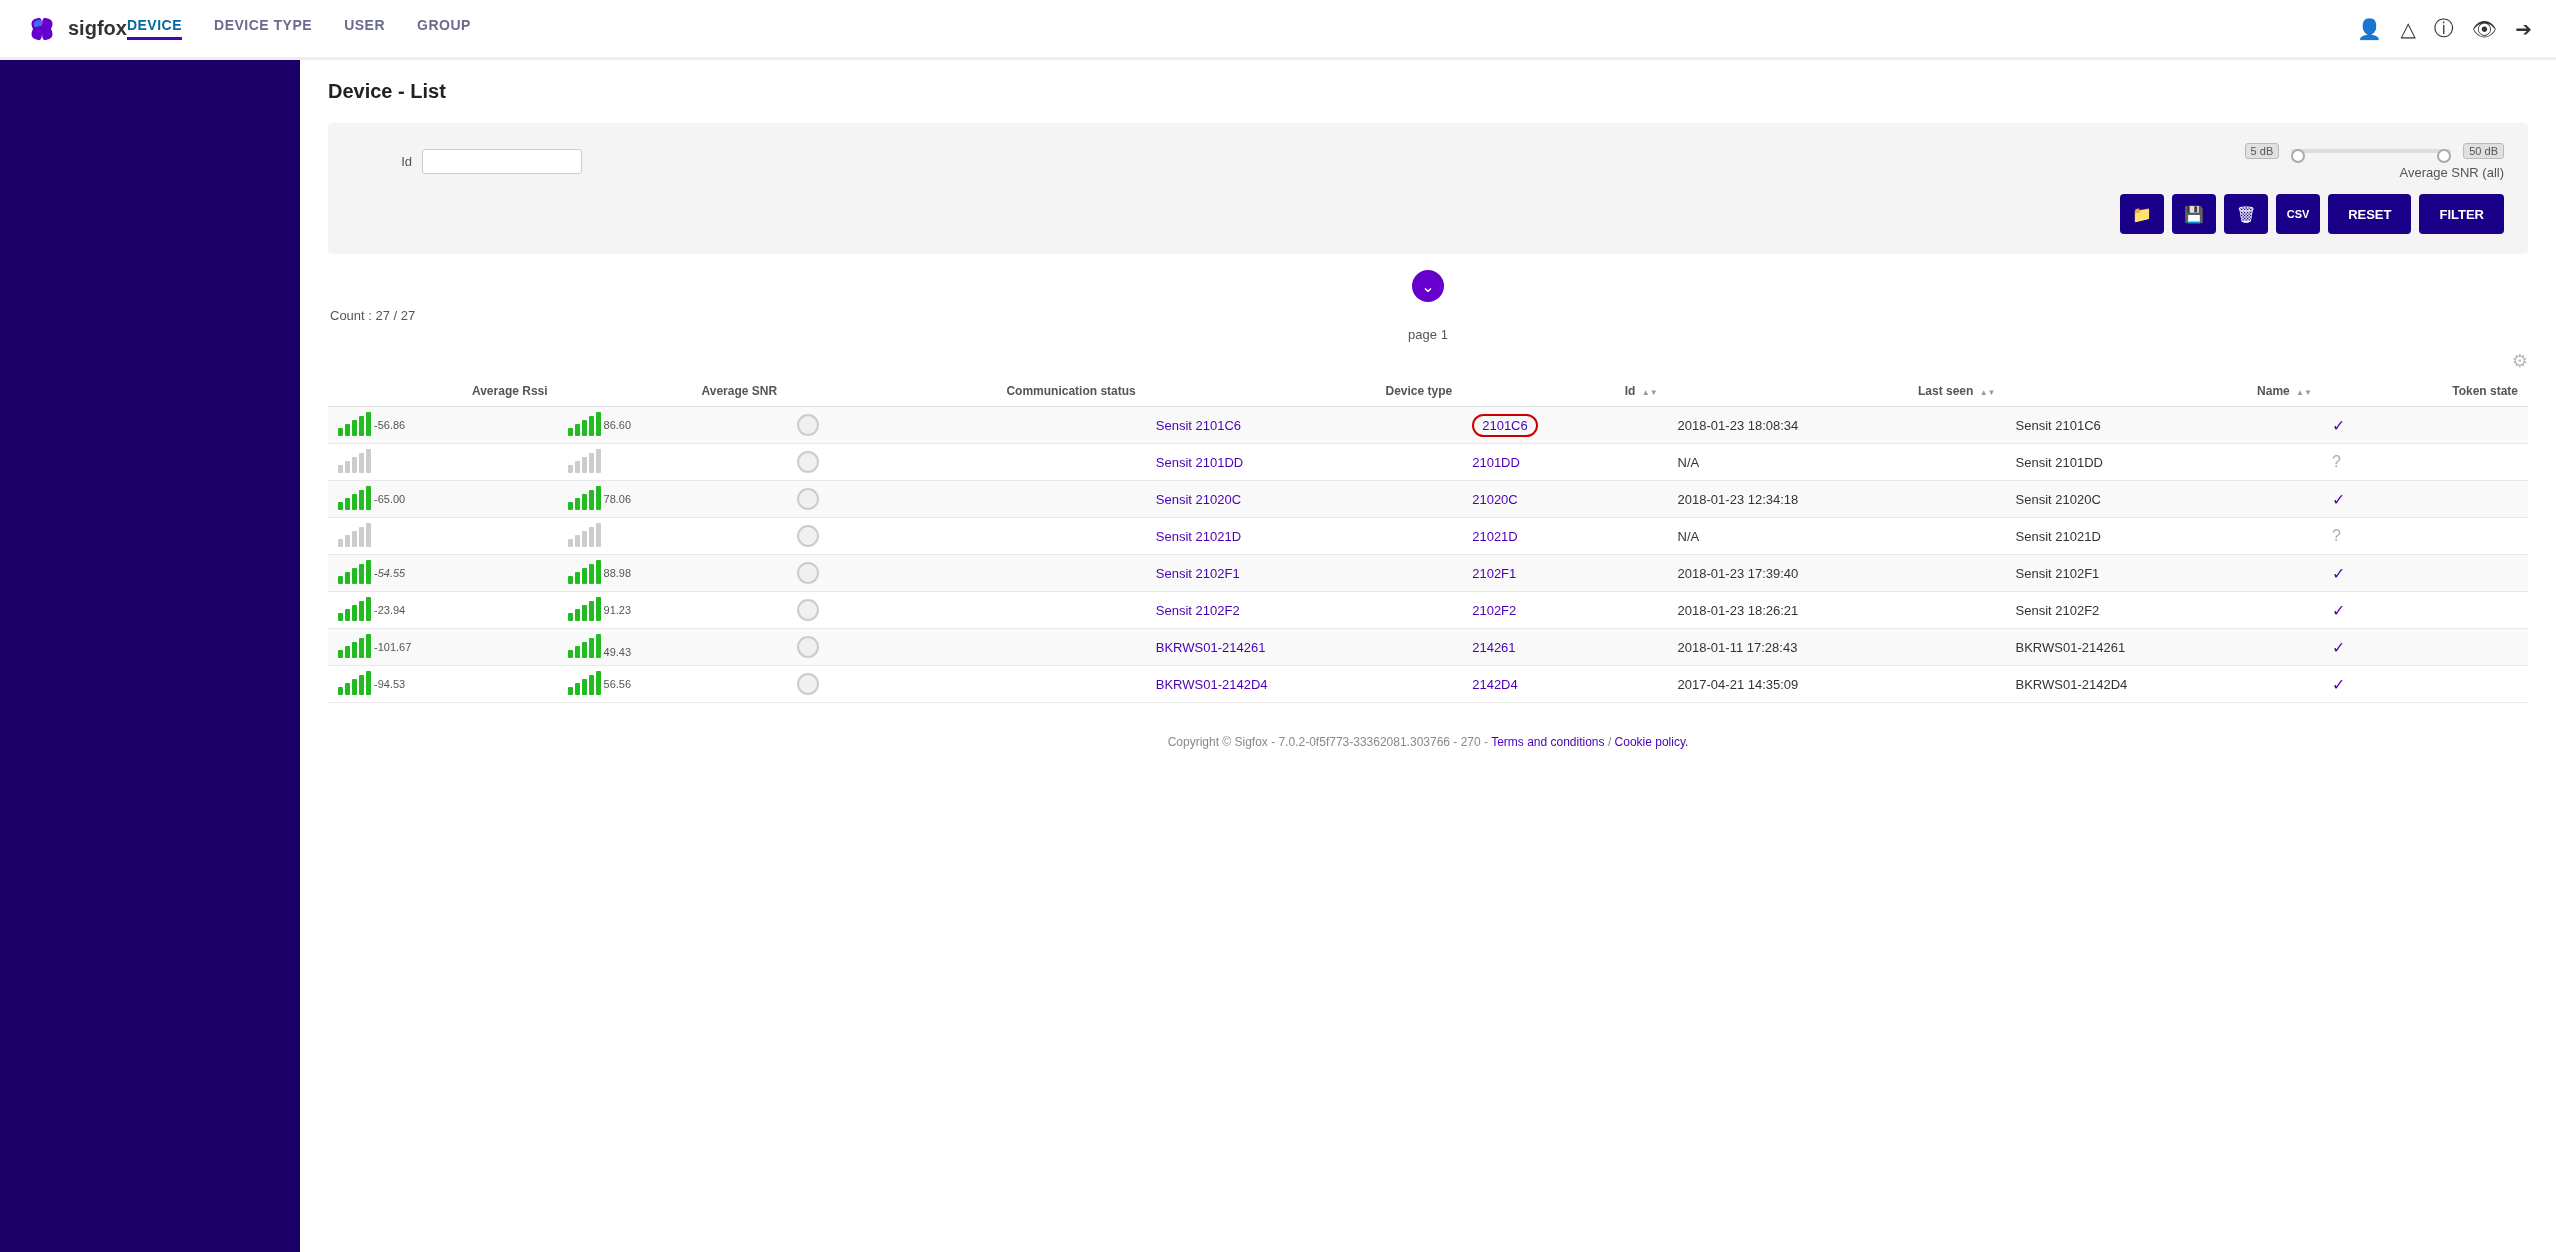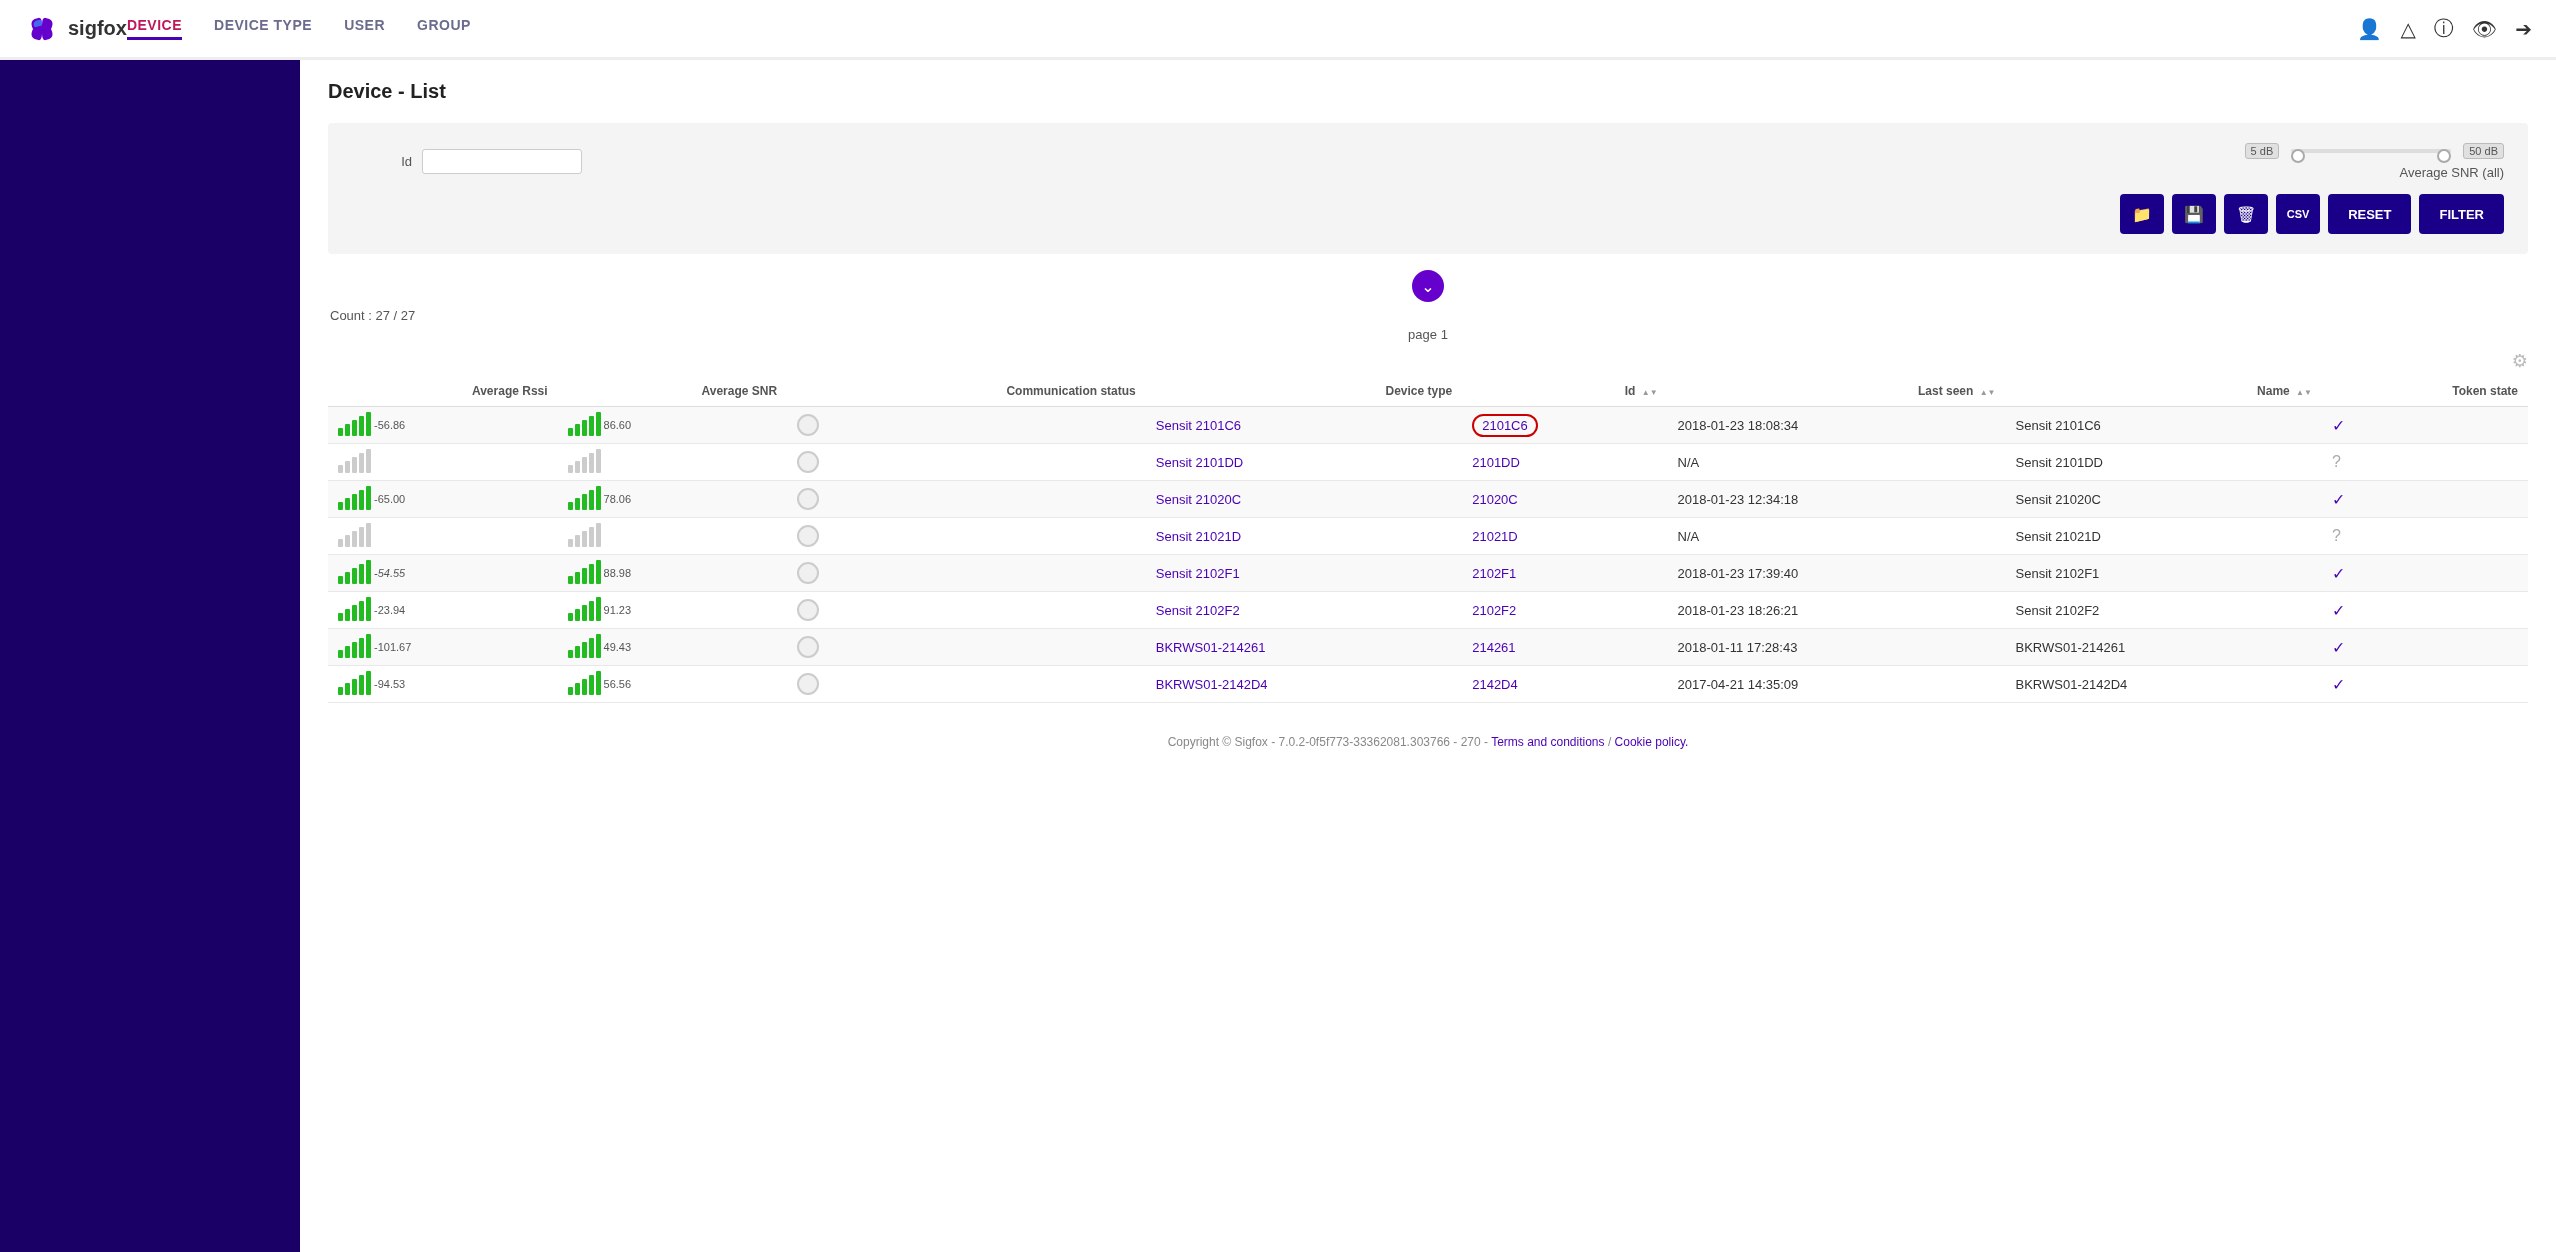--- a/index.html
+++ b/index.html
@@ -36,21 +36,21 @@
     .nav-item {
       font-size: 14px;
       font-weight: 600;
       color: #6b6b8d;
       cursor: pointer;
       padding-bottom: 4px;
       text-decoration: none;
       letter-spacing: 0.5px;
     }
     .nav-item.active {
-      color: #be185d;
+      color: #0369a1;
       border-bottom: 3px solid #4a00b4;
     }
     .header-icons {
       display: flex;
       gap: 18px;
       align-items: center;
       font-size: 20px;
       color: #333;
     }
     .header-icon {
@@ -706,21 +706,21 @@
                     <div class="bar" style="height:8px;background:#22bb22;"></div>
                     <div class="bar" style="height:12px;background:#22bb22;"></div>
                     <div class="bar" style="height:16px;background:#22bb22;"></div>
                     <div class="bar" style="height:20px;background:#22bb22;"></div>
                     <div class="bar" style="height:24px;background:#22bb22;"></div>
                   </div>
                   <span class="rssi-val">-101.67</span>
                 </div>
               </td>
               <td>
-                <div style="display:flex;align-items:center;">
+                <div style="display:flex;align-items:flex-end;">
                   <div class="signal-bars">
                     <div class="bar" style="height:8px;background:#22bb22;"></div>
                     <div class="bar" style="height:12px;background:#22bb22;"></div>
                     <div class="bar" style="height:16px;background:#22bb22;"></div>
                     <div class="bar" style="height:20px;background:#22bb22;"></div>
                     <div class="bar" style="height:24px;background:#22bb22;"></div>
                   </div>
                   <span class="rssi-val">49.43</span>
                 </div>
               </td>

